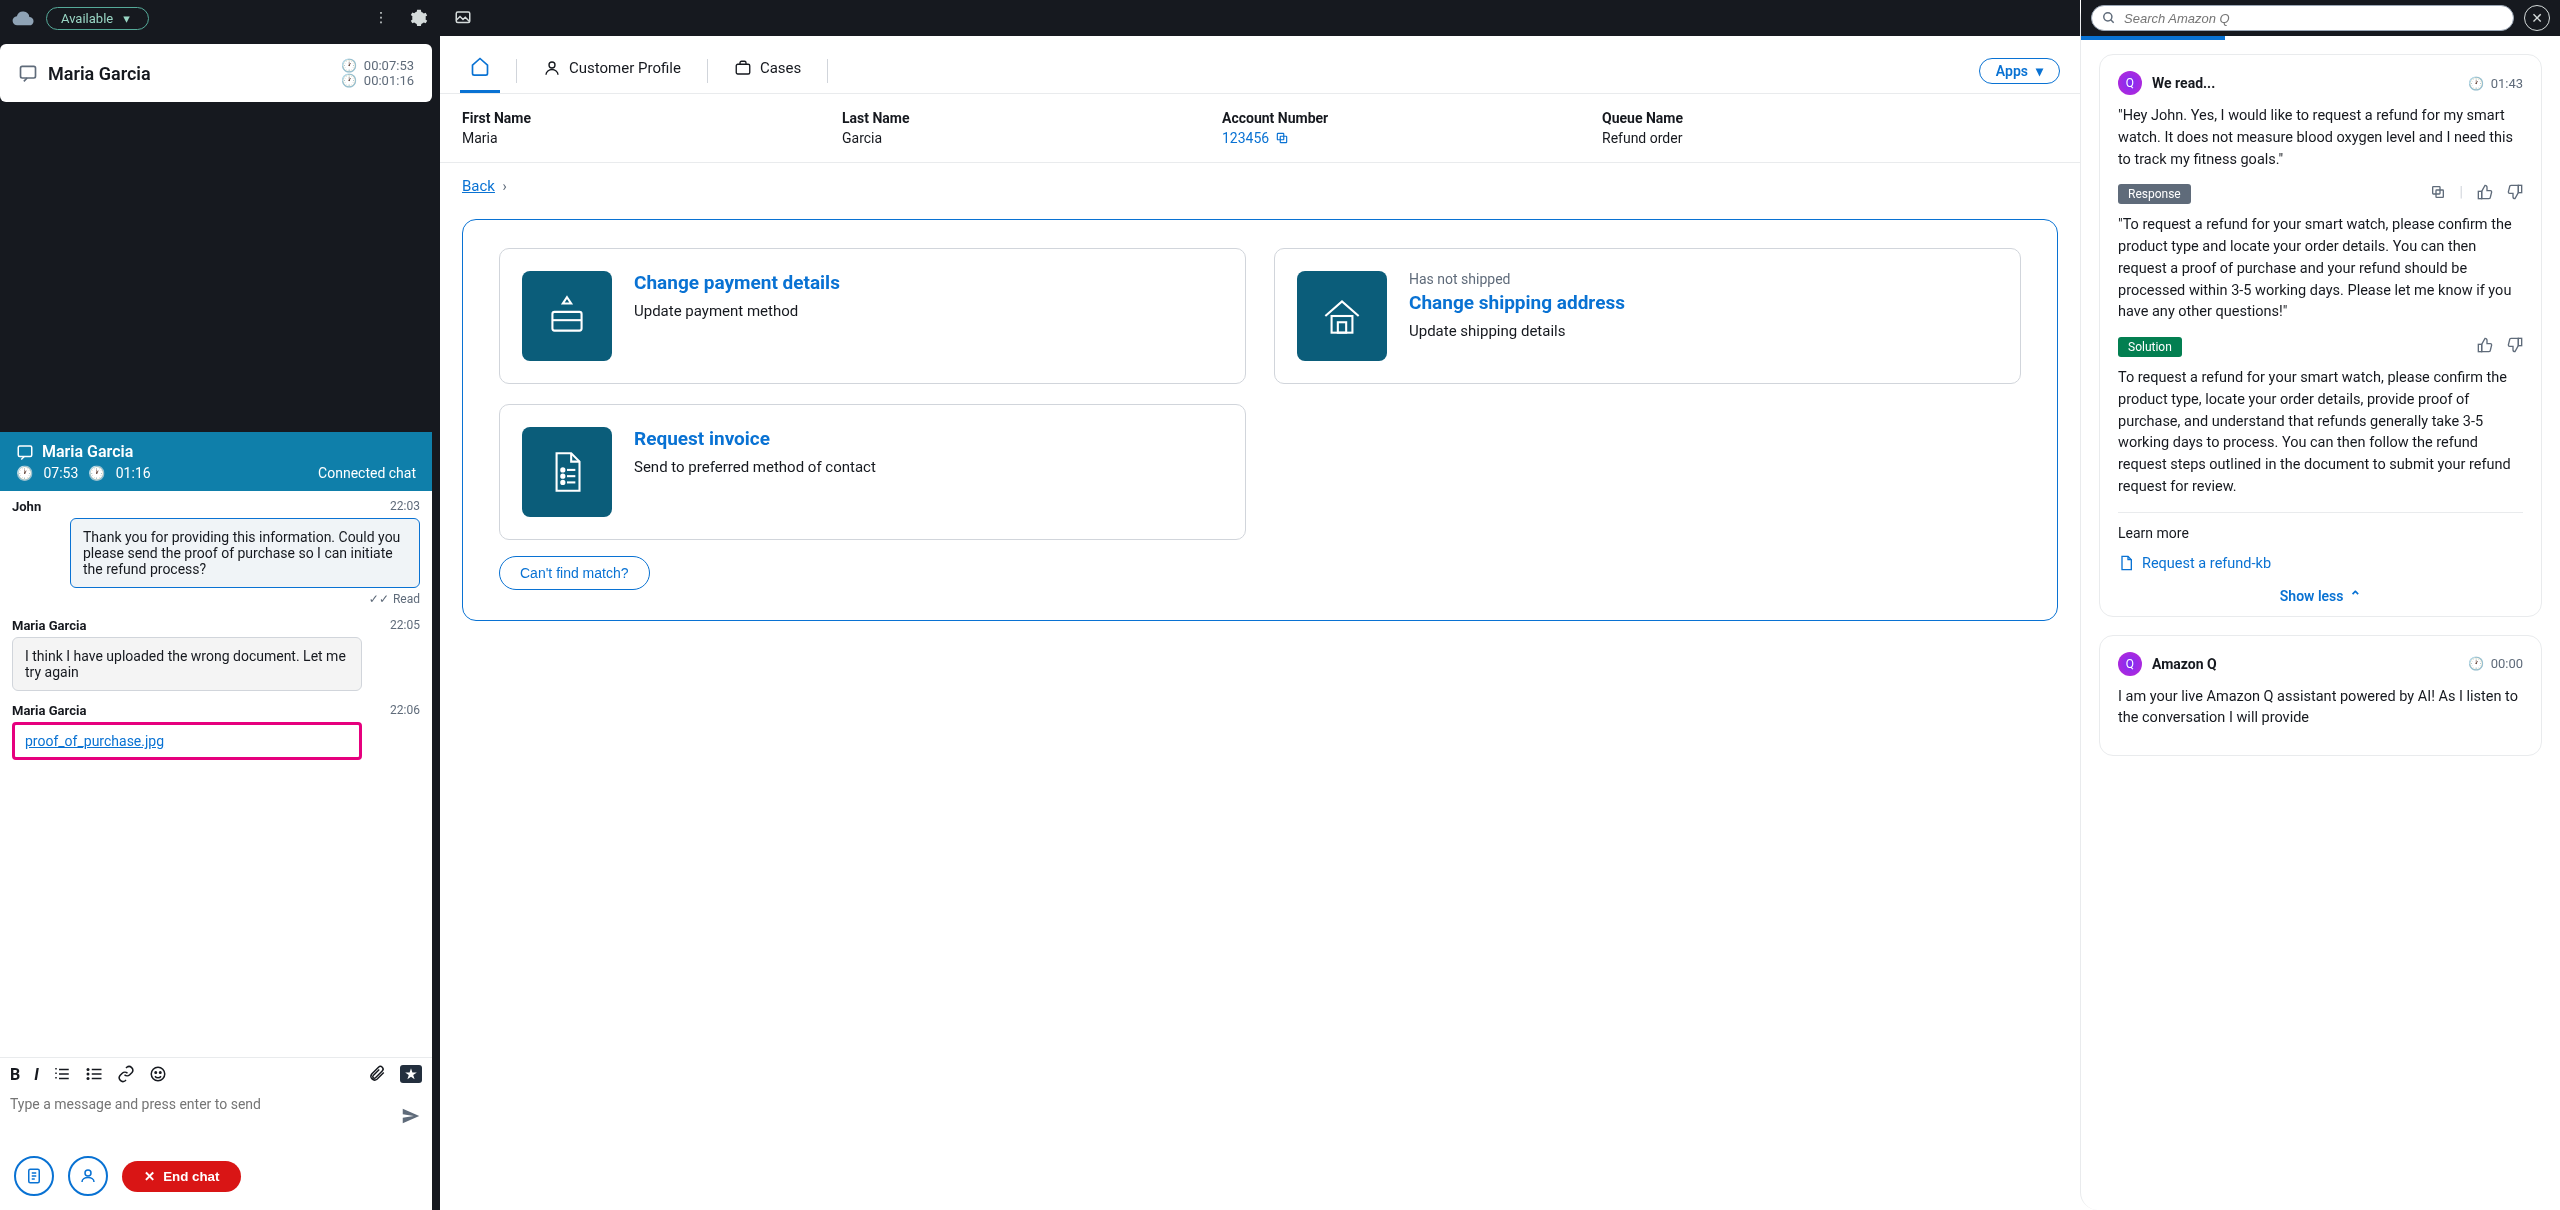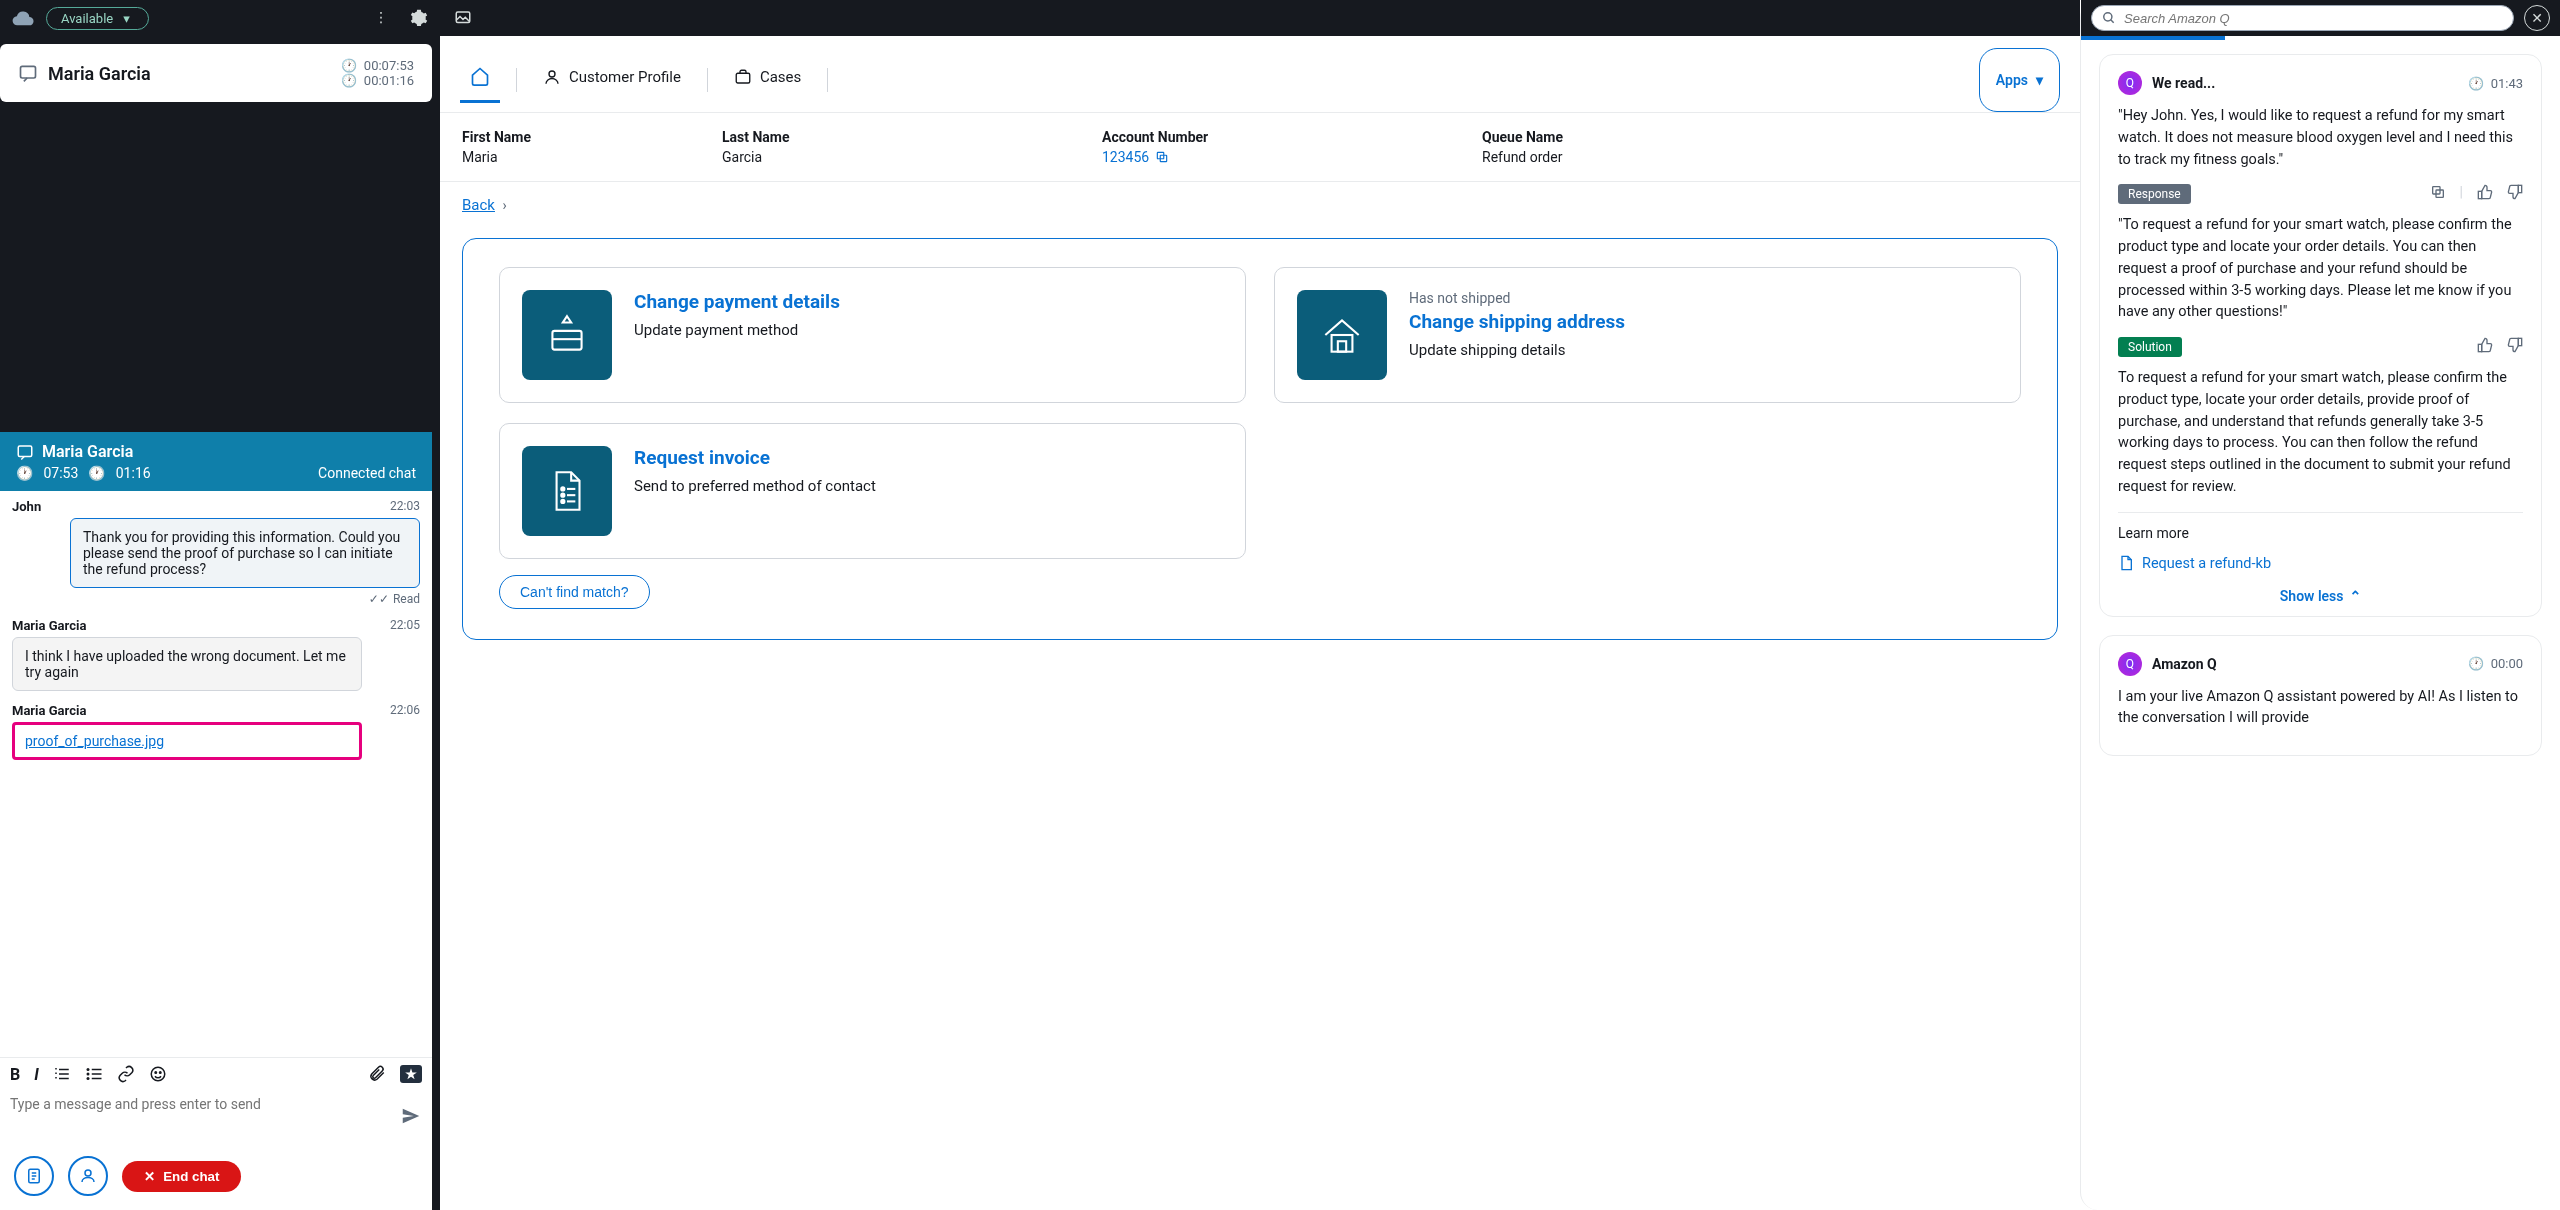--- a/index.html
+++ b/index.html
@@ -52,21 +52,21 @@
 
 .center { flex: 1; display: flex; flex-direction: column; }
 .center-topbar { height: 36px; background: #16191f; display: flex; align-items: center; padding: 0 14px; color: #d5dbdb; }
 .center-topbar span { cursor: pointer; }
 
 .nav-row { display: flex; align-items: center; padding: 12px 20px 0; border-bottom: 1px solid #e9ebed; gap: 16px; }
 .nav-item { display: flex; align-items: center; gap: 8px; padding: 8px 10px 14px; cursor: pointer; font-size: 15px; }
 .nav-item.home { border-bottom: 3px solid #0972d3; color: #0972d3; }
 .nav-sep { width: 1px; height: 24px; background: #d1d5db; }
 .nav-spacer { flex: 1; }
-.apps-btn { border: 1.5px solid #0972d3; color: #0972d3; border-radius: 18px; padding: 23px 16px; display: flex; align-items: center; gap: 8px; cursor: pointer; font-weight: 600; }
+.apps-btn { border: 1.5px solid #0972d3; color: #0972d3; border-radius: 18px; padding: 4px 16px; display: flex; align-items: center; gap: 8px; cursor: pointer; font-weight: 600; }
 
 .info-row { display: flex; padding: 16px 22px; border-bottom: 1px solid #e9ebed; gap: 60px; }
 .info-col { min-width: 200px; }
 .info-col .lbl { font-weight: 700; margin-bottom: 4px; }
 .info-col .val { color: #16191f; }
 .info-col .val.link { color: #0972d3; display: flex; align-items: center; gap: 6px; }
 
 .breadcrumb { padding: 14px 22px; }
 .breadcrumb a { color: #0972d3; text-decoration: underline; cursor: pointer; font-size: 15px; }
 .breadcrumb .chev { color: #5f6b7a; margin-left: 4px; }
@@ -321,21 +321,21 @@
         <span>Apps</span>
         <span>▾</span>
       </div>
     </div>
 
     <div class="info-row">
       <div class="info-col">
         <div class="lbl">First Name</div>
         <div class="val">Maria</div>
       </div>
-      <div class="info-col" style="">
+      <div class="info-col" style="margin-left:120px">
         <div class="lbl">Last Name</div>
         <div class="val">Garcia</div>
       </div>
       <div class="info-col" style="margin-left:120px">
         <div class="lbl">Account Number</div>
         <div class="val link">
           <span>123456</span>
           <span>
             <svg width="14" height="14" viewBox="0 0 24 24" fill="none" stroke="currentColor" stroke-width="2">
                 <rect x="9" y="9" width="11" height="11" rx="1"></rect>

